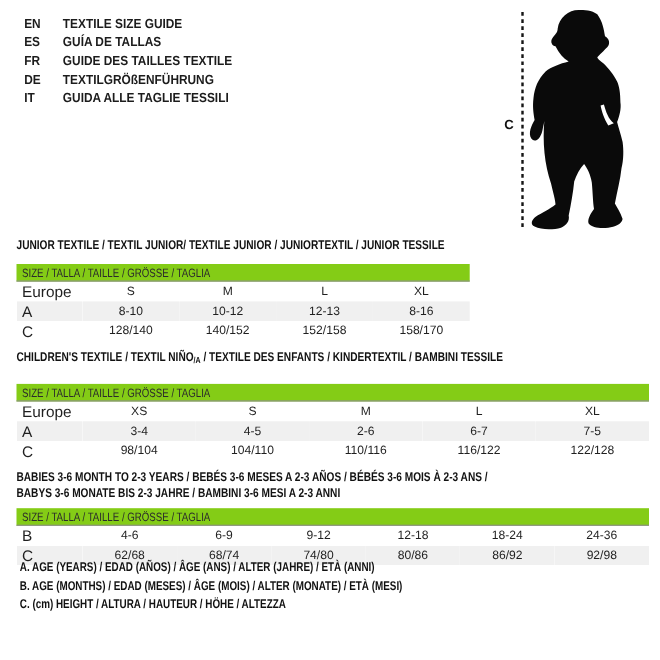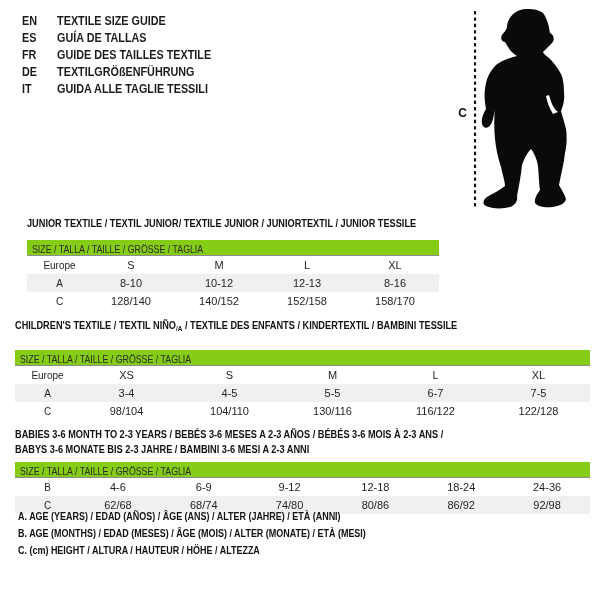--- a/index.html
+++ b/index.html
@@ -10,38 +10,38 @@
   }
   
   .lang-block{position:absolute;left:22px;top:13px;}
   .lang-row{display:flex;line-height:17px;font-weight:bold;font-size:12px;
     transform:scaleX(0.9);transform-origin:0 50%;white-space:nowrap;}
   .lang-code{width:39px;flex:0 0 39px;}
   
   .figure{position:absolute;left:440px;top:0;width:160px;height:220px;}
   
   .tbl-sec{position:absolute;left:15px;}
-  .sec1{top:216px;width:412px;margin-left:12px;}
+  .sec1{top:216px;width:412px;}
   .sec2{top:318px;width:575px;}
   .sec3{top:427px;width:575px;}
   .tbl-title{font-weight:bold;font-size:11.5px;line-height:14.5px;white-space:nowrap;
     transform:scaleX(0.8);transform-origin:0 0;color:#111;}
   .sec1 .tbl-title{margin-bottom:9.5px;}
   .sec2 .tbl-title{margin-bottom:13.5px;}
   .sec3 .tbl-title{margin-bottom:6px;}
   .tbl-title sub{font-size:8px;vertical-align:-2px;}
   .bar{height:15px;background:#84cc16;border-bottom:1px solid #8d8d8d;
     line-height:15px;padding-left:5px;overflow:visible;white-space:nowrap;}
   .bar span{display:inline-block;font-size:11px;color:#2b2b2b;
     transform:scaleX(0.8);transform-origin:0 50%;}
   table{border-collapse:collapse;table-layout:fixed;width:100%;}
   tr{height:18px;}
   tr.alt{background:#f0f0f0;}
   td{text-align:center;font-size:11px;color:#1f1f1f;padding:0;overflow:hidden;white-space:nowrap;}
-  td.lbl{width:55px;text-align:center;padding-left:5px;font-size:10px;}
+  td.lbl{width:55px;text-align:left;padding-left:5px;font-size:14px;}
   
   .legend{position:absolute;left:18px;top:508px;}
   .legend div{font-weight:bold;font-size:11.5px;line-height:17.2px;white-space:nowrap;
     transform:scaleX(0.78);transform-origin:0 50%;color:#111;}
 </style>
 </head>
 <body>
 
 <div class="lang-block">
   <div class="lang-row">
@@ -161,29 +161,29 @@
           <td>XS</td>
           <td>S</td>
           <td>M</td>
           <td>L</td>
           <td>XL</td>
         </tr>
         <tr class="alt">
           <td class="lbl">A</td>
           <td>3-4</td>
           <td>4-5</td>
-          <td>5-5</td>
+          <td>2-6</td>
           <td>6-7</td>
           <td>7-5</td>
         </tr>
         <tr>
           <td class="lbl">C</td>
           <td>98/104</td>
           <td>104/110</td>
-          <td>130/116</td>
+          <td>110/116</td>
           <td>116/122</td>
           <td>122/128</td>
         </tr>
       </tbody>
     </table>
 </section>
 
 <section class="tbl-sec sec3">
   <div class="tbl-title">
     <div>BABIES 3-6 MONTH TO 2-3 YEARS / BEBÉS 3-6 MESES A 2-3 AÑOS / BÉBÉS 3-6 MOIS À 2-3 ANS /</div>

